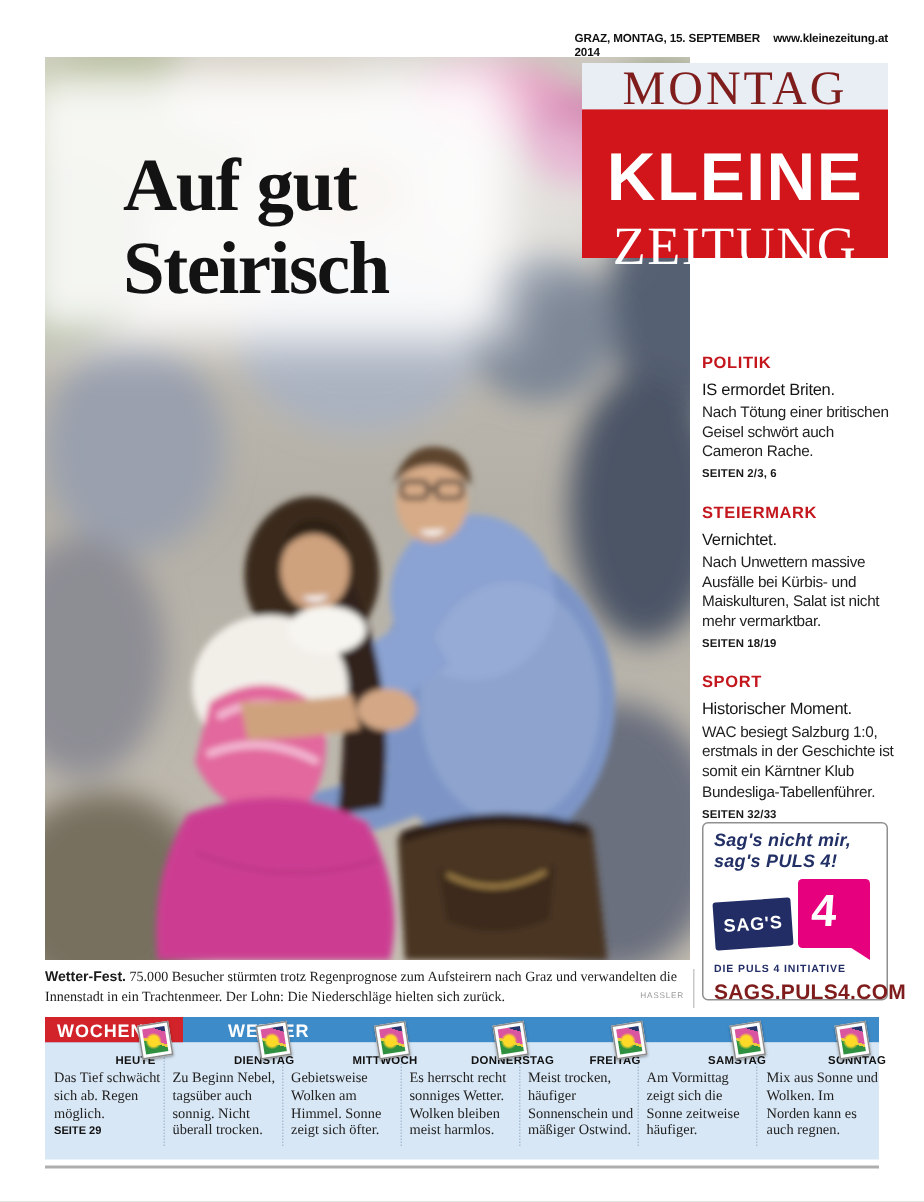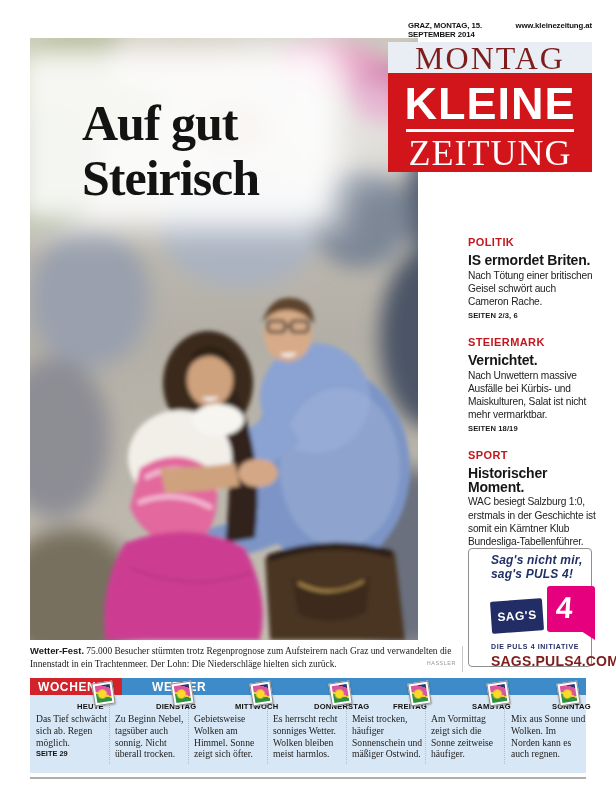--- a/index.html
+++ b/index.html
@@ -1,46 +1,46 @@
 <!DOCTYPE html>
 <html><head>
 <meta charset="utf-8">
 <style>
   * { margin:0; padding:0; box-sizing:border-box; }
   body { background:#ffffff; font-family:"Liberation Sans", sans-serif; }
   .page { position:relative; width:616px; height:801px; background:#fff; overflow:hidden; }
 
   
   .dateline { position:absolute; left:383px; top:21px; width:209px; display:flex; justify-content:space-between; align-items:baseline; }
-  .dateline .dl { font-size:7.8px; font-weight:bold; letter-spacing:-0.1px; color:#101010;margin-left:25px; }
-
-  
-  .photo { position:absolute; left:30px; top:38px; width:388px; height:602px; overflow:hidden; background:#b9b4aa; }
+  .dateline .dl { font-size:7.8px; font-weight:bold; letter-spacing:-0.1px; color:#101010; }
+
+  
+  .photo { position:absolute; left:30px; top:38px; width:430px; height:602px; overflow:hidden; background:#b9b4aa; }
   .headline { position:absolute; left:52px; top:58px; font-family:"Liberation Serif", serif; font-weight:700; font-size:50px; line-height:55px; letter-spacing:-1px; color:#131313; }
   .headline span { display:block; }
 
   
   .masthead { position:absolute; left:388px; top:42px; width:204px; height:130px; }
   .masthead .day-band { height:31px; background:#e9eef5; display:flex; align-items:center; justify-content:center; }
   .masthead .day-band .day { font-family:"Liberation Serif", serif; font-size:32px; line-height:30px; letter-spacing:2px; color:#7f1d1d; }
-  .masthead .red-box { height:99px; background:#d2151b; display:flex; flex-direction:column; align-items:center; justify-content:flex-start; padding-top:8px; }
+  .masthead .red-box { height:99px; background:#d2151b; display:flex; flex-direction:column; align-items:center; justify-content:flex-start; padding-top:22px; }
   .masthead .t1 { font-family:"Liberation Sans", sans-serif; font-weight:bold; font-size:45px; line-height:45px; letter-spacing:1px; color:#fff; }
   .masthead .rule { width:168px; height:2.5px; background:#fff; margin:3px 0 2px 0; }
   .masthead .t2 { font-family:"Liberation Serif", serif; font-size:36px; line-height:38px; letter-spacing:1px; color:#fff; }
 
   
   .rightcol { position:absolute; left:468px; top:236px; width:128px; }
   .section { margin-bottom:16px; }
   .kicker { font-size:11px; font-weight:bold; letter-spacing:0.4px; color:#c3161d; margin-bottom:6px; }
-  .lead { font-size:14px; font-weight:bold; color:#161616; letter-spacing:-0.2px; line-height:13.5px; margin-bottom:1px; }
+  .lead { font-size:11px; font-weight:normal; color:#161616; letter-spacing:-0.2px; line-height:13.5px; margin-bottom:1px; }
   .sbody { font-size:10.2px; color:#222; letter-spacing:-0.2px; line-height:13.2px; }
   .pages { font-size:7.6px; font-weight:bold; color:#191919; margin-top:3px; letter-spacing:0.1px; }
 
   
-  .ad { position:absolute; left:468px; top:548px; width:124px; height:119px; border:1px solid #8f8f8f; border-radius:4px; background:#fff; padding:5px 6px 4px 22px; }
+  .ad { position:absolute; left:468px; top:548px; width:124px; height:119px; border:1px solid #8f8f8f; border-radius:4px; background:#fff; padding:5px 6px 4px 7px; }
   .ad .slogan { font-style:italic; font-weight:bold; font-size:12px; line-height:13.5px; color:#223066; letter-spacing:0.2px; }
   .ad .logo-row { display:flex; align-items:flex-start; margin-top:5px; height:50px; position:relative; }
   .sagsblob { width:52px; height:32px; background:#222d66; transform:rotate(-4deg); display:flex; align-items:center; justify-content:center; margin-top:14px; border-radius:2px; }
   .sagsblob span { color:#fff; font-weight:bold; font-size:12px; letter-spacing:0.5px; }
   .bubble { position:absolute; left:56px; top:0; width:48px; height:46px; background:#e6007e; border-radius:3px 3px 0 3px; }
   .bubble:after { content:""; position:absolute; right:0; bottom:-8px; border-left:14px solid transparent; border-top:9px solid #e6007e; }
   .bubble .four { position:absolute; left:9px; top:5px; color:#fff; font-weight:bold; font-size:30px; font-family:"Liberation Sans", sans-serif; transform:skewX(-4deg); }
   .ad .initiative { font-size:7px; font-weight:bold; color:#222d66; letter-spacing:0.6px; margin-top:7px; }
   .ad .url { font-size:14px; font-weight:bold; color:#7f1d1d; letter-spacing:0.2px; margin-top:3px; }
 

